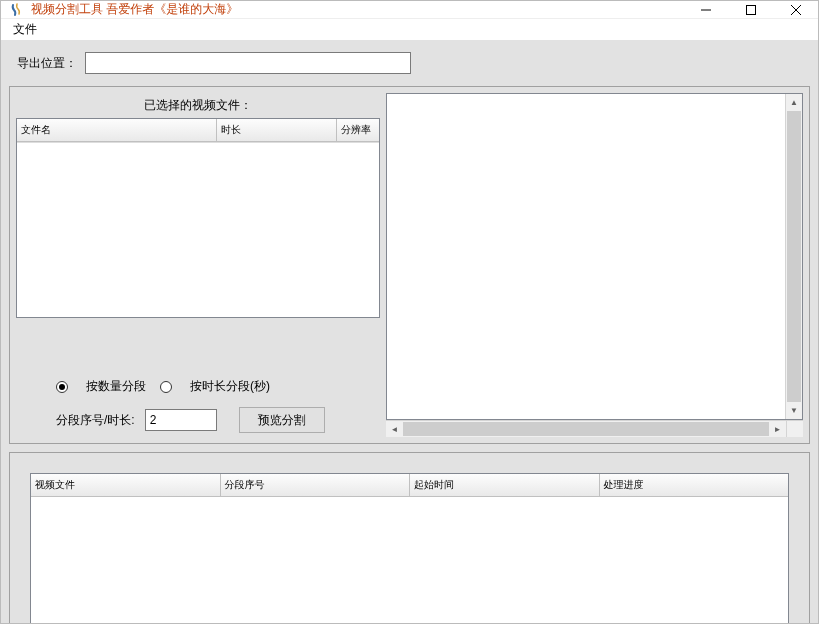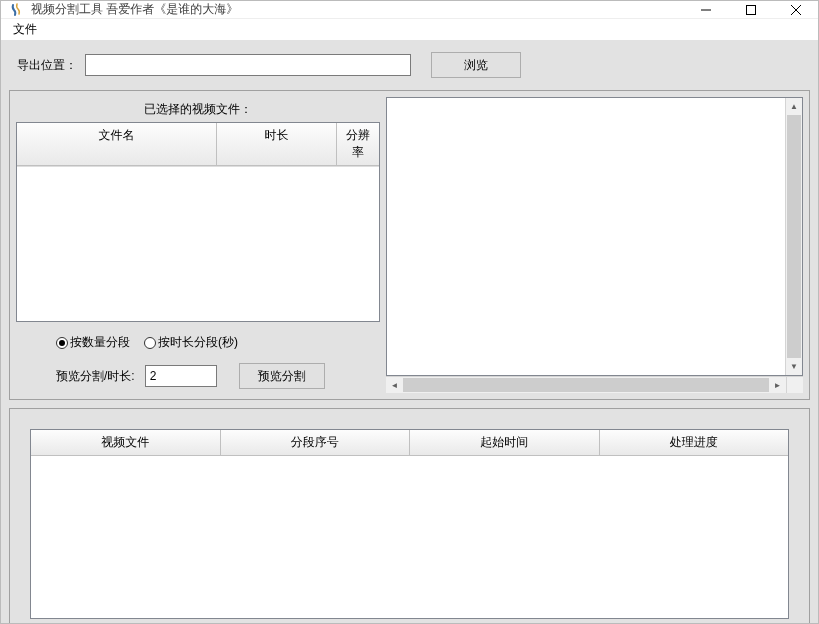--- a/index.html
+++ b/index.html
@@ -30,21 +30,21 @@
       width: 16px;
       height: 16px;
       margin-right: 6px;
       display: flex;
       align-items: center;
       justify-content: center;
     }
     .titlebar-title {
       flex: 1;
       font-size: 12px;
-      color: #404040;
+      color: #c2410c;
     }
     .titlebar-controls {
       display: flex;
       height: 100%;
     }
     .titlebar-btn {
       width: 45px;
       height: 100%;
       display: flex;
       align-items: center;
@@ -131,42 +131,42 @@
     }
     .table-header {
       display: flex;
       background: #fff;
       border-bottom: 1px solid #ddd;
     }
     .th {
       background: linear-gradient(#fdfdfd, #e9e9e9);
       border-right: 1px solid #c0c0c0;
       border-bottom: 1px solid #c0c0c0;
-      text-align: center;
       padding: 4px;
-      font-size: 12px;
+      font-size: 10px;
     }
     .th:last-child {
       border-right: none;
     }
     .table-body {
       flex: 1;
       background: #fff;
     }
     .controls-row {
       display: flex;
       align-items: center;
       gap: 14px;
       padding: 12px 40px 6px;
       font-size: 12px;
     }
     .radio-group {
       display: flex;
       align-items: center;
-      gap: 2px;
+      gap: 18px;
+      margin-top: 48px;
     }
     .radio-circle {
       width: 12px;
       height: 12px;
       border-radius: 50%;
       border: 1px solid #333;
       background: #fff;
       display: inline-block;
       position: relative;
     }
@@ -305,21 +305,20 @@
 
 <div class="menubar">
   <div class="menu-item">文件</div>
 </div>
 
 <div class="content">
 
   <div class="export-row">
     <span class="export-label">导出位置：</span>
     <input type="text" class="export-input" value="" style="">
-    <button class="btn" style="margin-left:12px;width:90px;">浏览</button>
   </div>
 
   <div class="mid-row">
     <div class="left-panel">
       <div class="section-label">已选择的视频文件：</div>
       <div class="table">
         <div class="table-header">
           <div class="th" style="width:200px">文件名</div>
           <div class="th" style="width:120px">时长</div>
           <div class="th" style="flex:1">分辨率</div>
@@ -332,21 +331,21 @@
           <span class="radio-circle checked"></span>
           <span>按数量分段</span>
         </label>
         <label class="radio-group">
           <span class="radio-circle"></span>
           <span>按时长分段(秒)</span>
         </label>
       </div>
 
       <div class="params-row">
-        <span>预览分割/时长:</span>
+        <span>分段序号/时长:</span>
         <input type="text" class="segment-input" value="2" style="">
         <button class="btn" style="margin-left:12px">预览分割</button>
       </div>
     </div>
 
     <div class="right-panel">
       <div class="preview-area">
         <div class="preview-canvas"></div>
         <div class="scrollbar-v">
           <div class="sb-btn sb-v-btn">▲</div>

